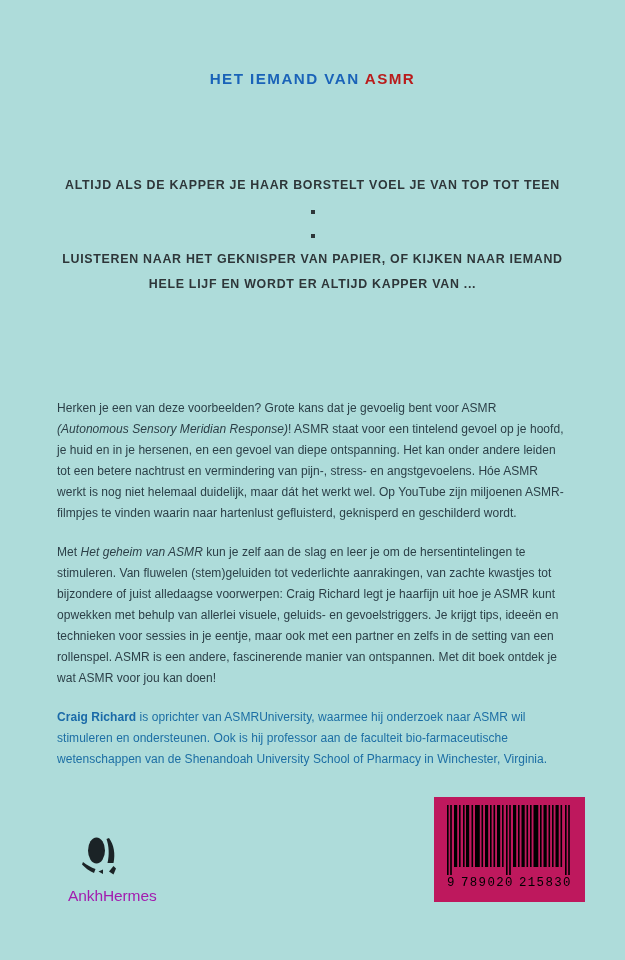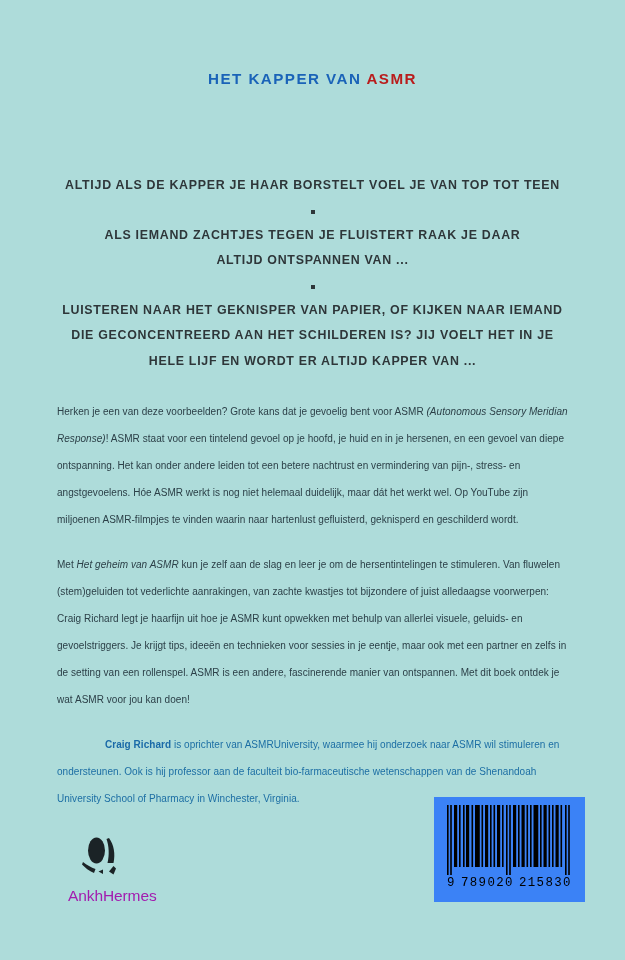--- a/index.html
+++ b/index.html
@@ -77,36 +77,35 @@
 
   
   .body-copy {
     position: absolute;
     top: 398px;
     left: 57px;
     width: 512px;
   }
   .para {
     color: #2c4048;
-    font-size: 10px;
-    line-height: 27px;
+    font-size: 12px;
+    line-height: 21px;
     margin: 0 0 18px 0;
     letter-spacing: 0.04px;
   }
   .para em {
     font-style: italic;
   }
   .para.bio {
     color: #1c6ea4;
     margin-bottom: 0;
   }
   .para.bio b {
     font-weight: bold;
     color: #1a6aa8;
-    margin-left: 48px;
   }
 
   
   .publisher {
     position: absolute;
     left: 68px;
     top: 833px;
     width: 170px;
   }
   .logo-mark {
@@ -126,21 +125,21 @@
     font-family: "Liberation Sans", sans-serif;
   }
 
   
   .barcode-box {
     position: absolute;
     left: 434px;
     top: 797px;
     width: 151px;
     height: 105px;
-    background: #3b82f6;
+    background: #be185d;
     box-sizing: border-box;
     padding: 8px 10px 4px 10px;
   }
   .barcode-bars {
     height: 70px;
     width: 131px;
     margin: 0 auto;
     display: block;
   }
   .barcode-digits {
@@ -155,42 +154,37 @@
   .bd-lead { margin-right: 5px; }
   .bd-mid  { margin-right: 5px; }
 </style>
 </head>
 <body>
 
 <div class="cover">
 
   <div class="title-block">
     <div class="title-line">
-      <span>HET KAPPER VAN </span><span class="title-accent">ASMR</span>
+      <span>HET IEMAND VAN </span><span class="title-accent">ASMR</span>
     </div>
   </div>
 
   <div class="teaser">
 
     <div class="teaser-group">
       <div class="teaser-line">ALTIJD ALS DE KAPPER JE HAAR BORSTELT VOEL JE VAN TOP TOT TEEN</div>
     </div>
 
     <div class="teaser-sep"><span></span></div>
 
-    <div class="teaser-group">
-      <div class="teaser-line">ALS IEMAND ZACHTJES TEGEN JE FLUISTERT RAAK JE DAAR</div>
-      <div class="teaser-line">ALTIJD ONTSPANNEN VAN ...</div>
-    </div>
 
     <div class="teaser-sep"><span></span></div>
 
     <div class="teaser-group">
       <div class="teaser-line">LUISTEREN NAAR HET GEKNISPER VAN PAPIER, OF KIJKEN NAAR IEMAND</div>
-      <div class="teaser-line">DIE GECONCENTREERD AAN HET SCHILDEREN IS? JIJ VOELT HET IN JE</div>
       <div class="teaser-line">HELE LIJF EN WORDT ER ALTIJD KAPPER VAN ...</div>
     </div>
 
   </div>
 
   <div class="body-copy">
 
     <p class="para"><span>Herken je een van deze voorbeelden? Grote kans dat je gevoelig bent voor ASMR </span><em>(Autonomous Sensory Meridian Response)</em><span>! ASMR staat voor een tintelend gevoel op je hoofd, je huid en in je hersenen, en een gevoel van diepe ontspanning. Het kan onder andere leiden tot een betere nachtrust en vermindering van pijn-, stress- en angstgevoelens. Hóe ASMR werkt is nog niet helemaal duidelijk, maar dát het werkt wel. Op YouTube zijn miljoenen ASMR-filmpjes te vinden waarin naar hartenlust gefluisterd, geknisperd en geschilderd wordt.</span></p>
 
     <p class="para"><span>Met </span><em>Het geheim van ASMR</em><span> kun je zelf aan de slag en leer je om de hersentintelingen te stimuleren. Van fluwelen (stem)geluiden tot vederlichte aanrakingen, van zachte kwastjes tot bijzondere of juist alledaagse voorwerpen: Craig Richard legt je haarfijn uit hoe je ASMR kunt opwekken met behulp van allerlei visuele, geluids- en gevoelstriggers. Je krijgt tips, ideeën en technieken voor sessies in je eentje, maar ook met een partner en zelfs in de setting van een rollenspel. ASMR is een andere, fascinerende manier van ontspannen. Met dit boek ontdek je wat ASMR voor jou kan doen!</span></p>

